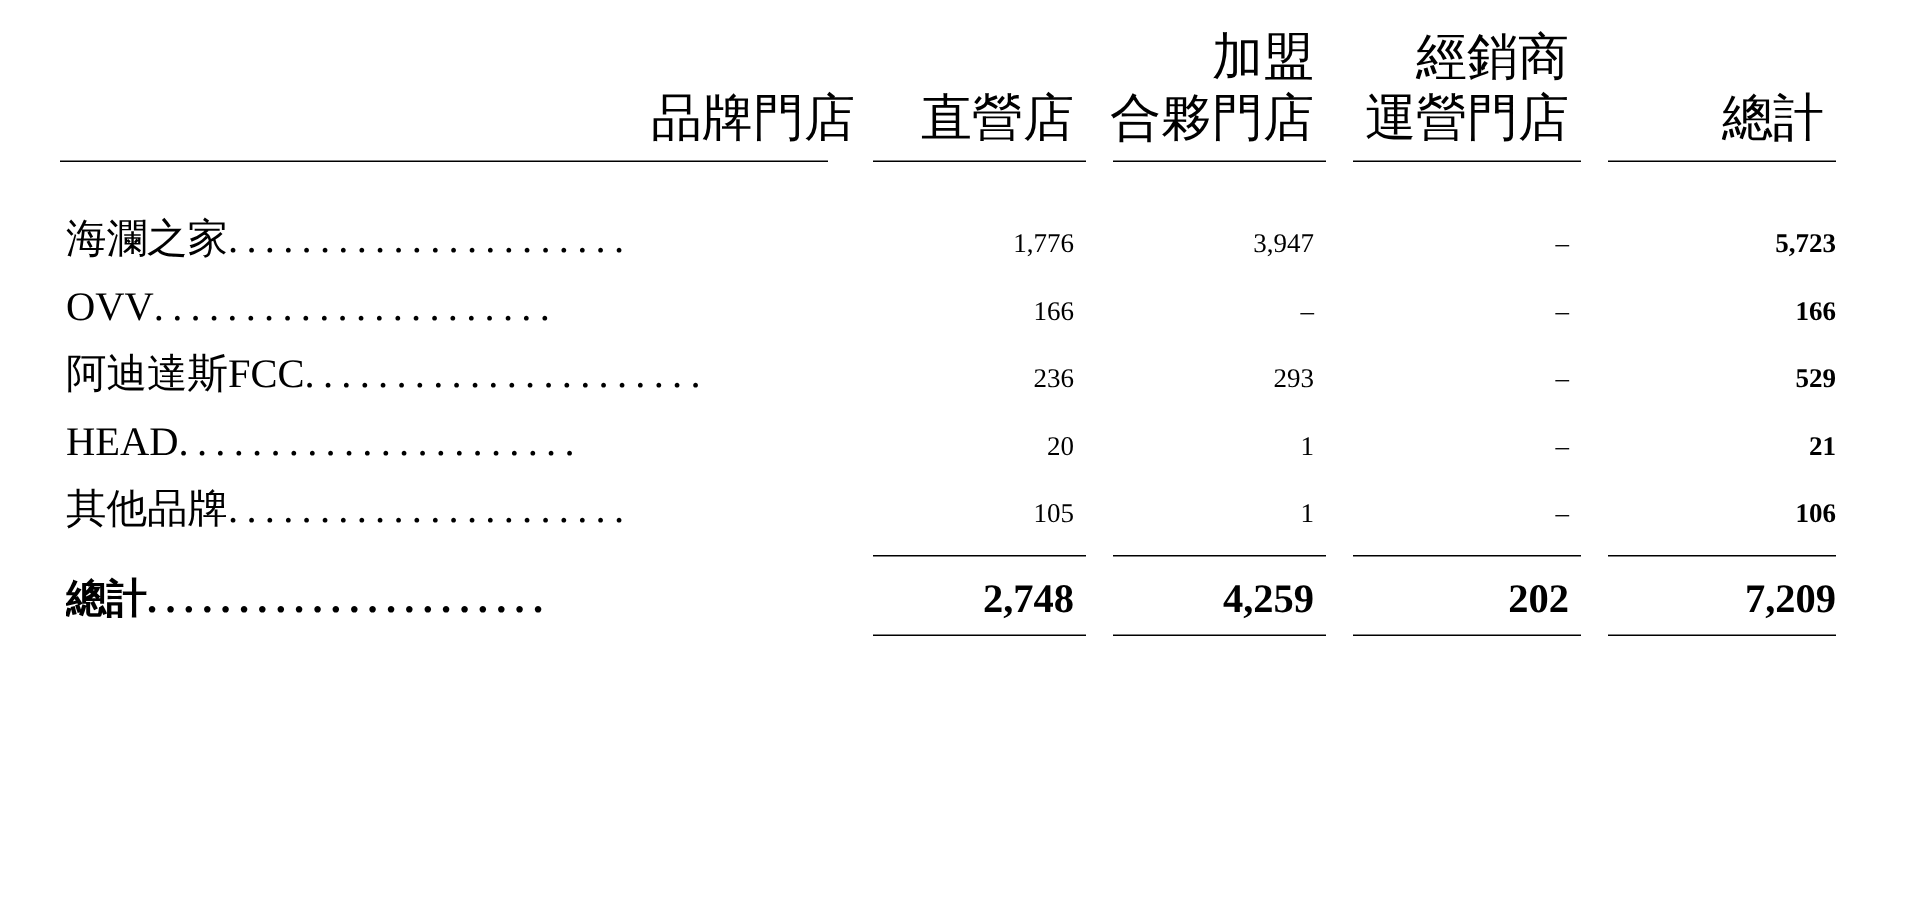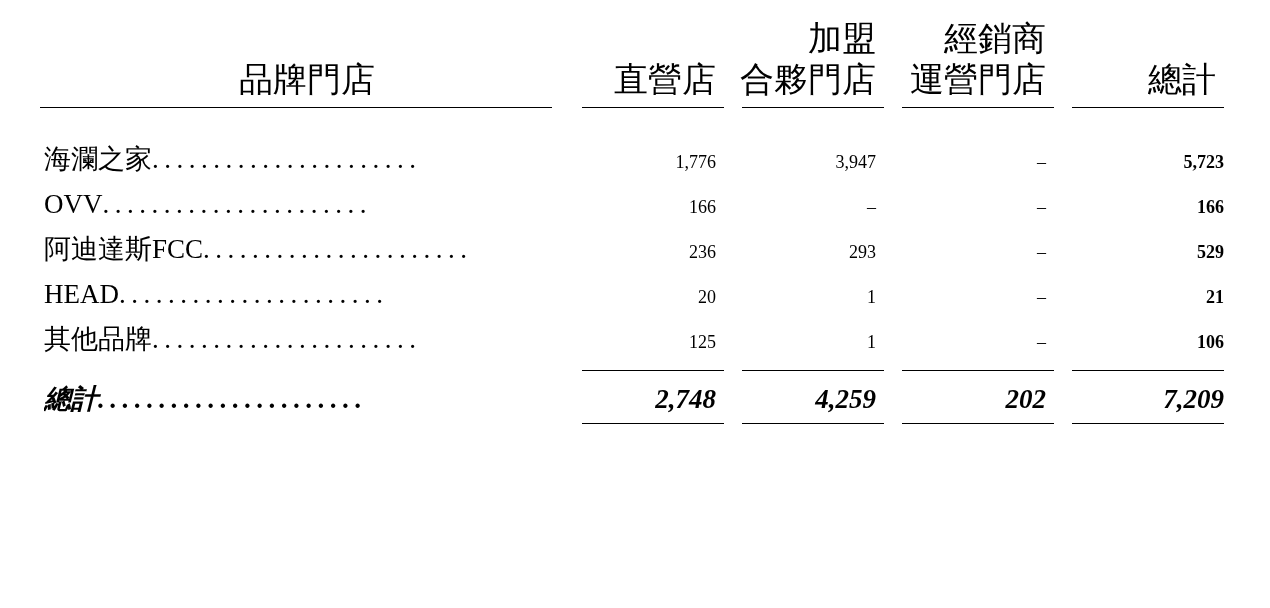--- a/index.html
+++ b/index.html
@@ -39,21 +39,21 @@
 
   thead th {
     font-weight: normal;
     font-size: 34px;
     line-height: 1.22;
     vertical-align: bottom;
     padding: 0 0 6px 0;
     text-align: right;
   }
   thead th.brand-head {
-    text-align: center;
+    text-align: right;
     padding-left: 4px;
   }
   thead th .hdr-line {
     display: block;
     white-space: nowrap;
   }
   thead th.num-head {
     padding-right: 14px;
   }
 
@@ -116,21 +116,20 @@
     display: block;
     height: 0;
     border-top: 1.6px solid #000;
   }
   tr.sum-rule td.rule-gap .rule { border-top: none; }
 
   tr.totals td {
     font-weight: bold;
     font-size: 27px;
     padding-top: 10px;
-    font-style: italic;
   }
   tr.totals td.brand {
     font-weight: bold;
   }
 
   .spacer-row td {
     height: 28px;
     padding: 0;
   }
   .spacer-small td {
@@ -245,21 +244,21 @@
         <td class="total">21</td>
       </tr>
 
 
       <tr>
         <td class="brand">
           <span class="leader">
             <span class="lbl">其他品牌</span><span class="dots">......................</span>
           </span>
         </td>
-        <td class="num">125</td>
+        <td class="num">105</td>
         <td class="num">1</td>
         <td class="num">–</td>
         <td class="total">106</td>
       </tr>
 
       <tr class="spacer-small">
         <td colspan="5"></td>
       </tr>
 
       <tr class="sum-rule">

